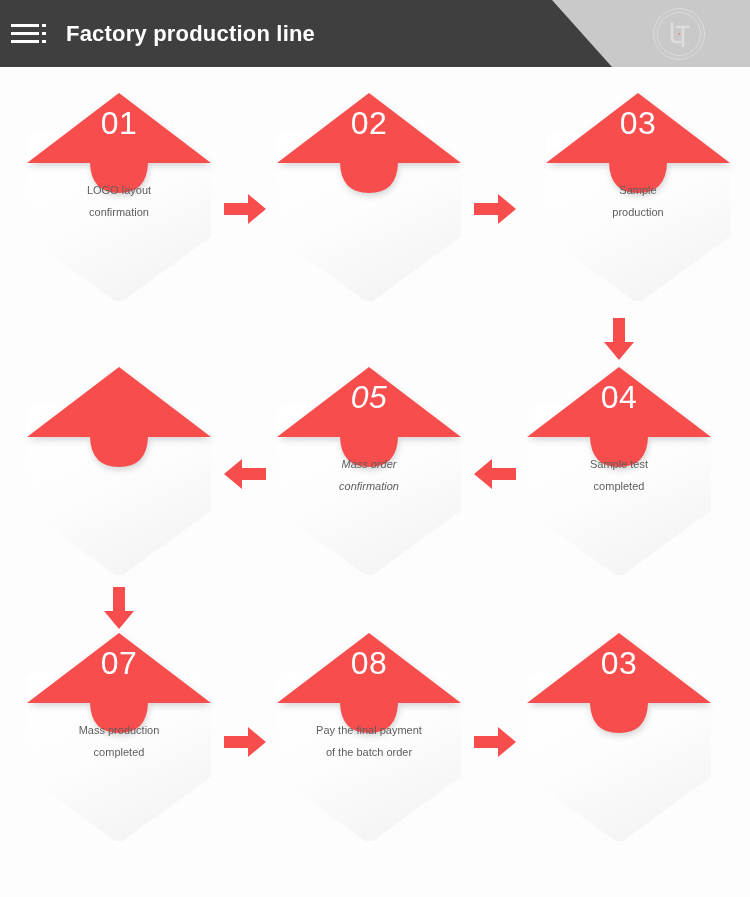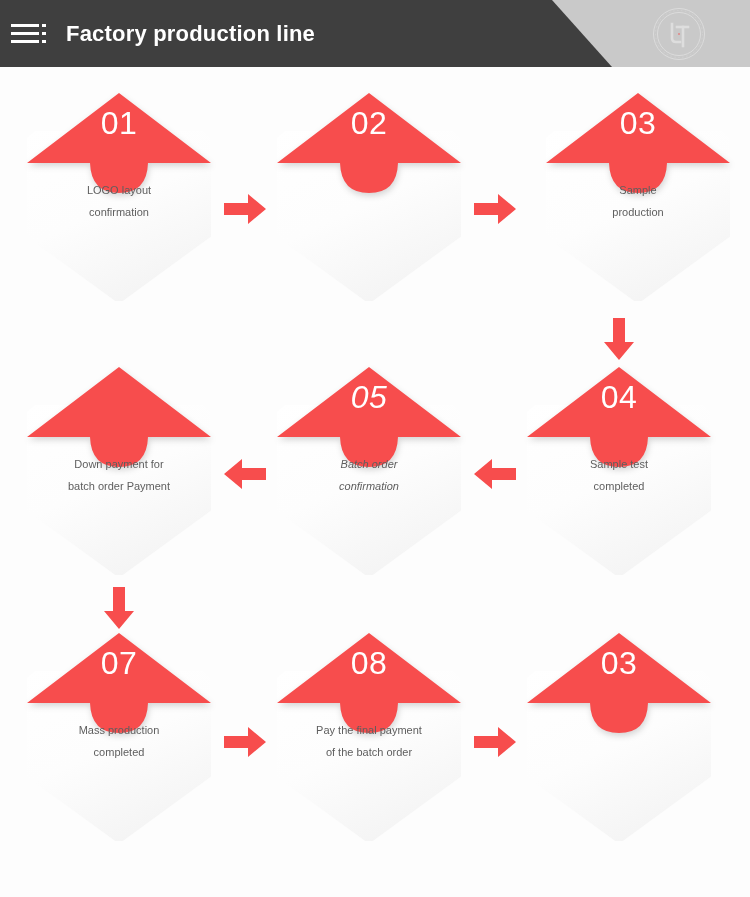--- a/index.html
+++ b/index.html
@@ -227,39 +227,37 @@
       </svg>
     </div>
 
     <div class="node" style="left:21px; top:296px;">
       <div class="hex"></div>
       <div class="roof-wrap">
         <svg width="196" height="105" viewBox="0 0 196 105">
           <path d="M98 4 L190 74 L127 74 Q126 104 98 104 Q70 104 69 74 L6 74 Z" fill="#f74d4d"></path>
         </svg>
       </div>
-      <div class="step-label">Down payment for
-batch order Payment</div>
     </div>
 
     <div class="arrow" style="left:222px; top:390px;">
       <svg width="46" height="34" viewBox="0 0 46 34">
         <path d="M44 11 L20 11 L20 2 L2 17 L20 32 L20 23 L44 23 Z" fill="#f74d4d"></path>
       </svg>
     </div>
 
     <div class="node" style="left:271px; top:296px;font-style:italic;">
       <div class="hex"></div>
       <div class="roof-wrap">
         <svg width="196" height="105" viewBox="0 0 196 105">
           <path d="M98 4 L190 74 L127 74 Q126 104 98 104 Q70 104 69 74 L6 74 Z" fill="#f74d4d"></path>
         </svg>
       </div>
       <div class="step-num">05</div>
-      <div class="step-label">Batch order
+      <div class="step-label">Mass order
 confirmation</div>
     </div>
 
     <div class="arrow" style="left:472px; top:390px;">
       <svg width="46" height="34" viewBox="0 0 46 34">
         <path d="M44 11 L20 11 L20 2 L2 17 L20 32 L20 23 L44 23 Z" fill="#f74d4d"></path>
       </svg>
     </div>
 
     <div class="node" style="left:521px; top:296px;">

